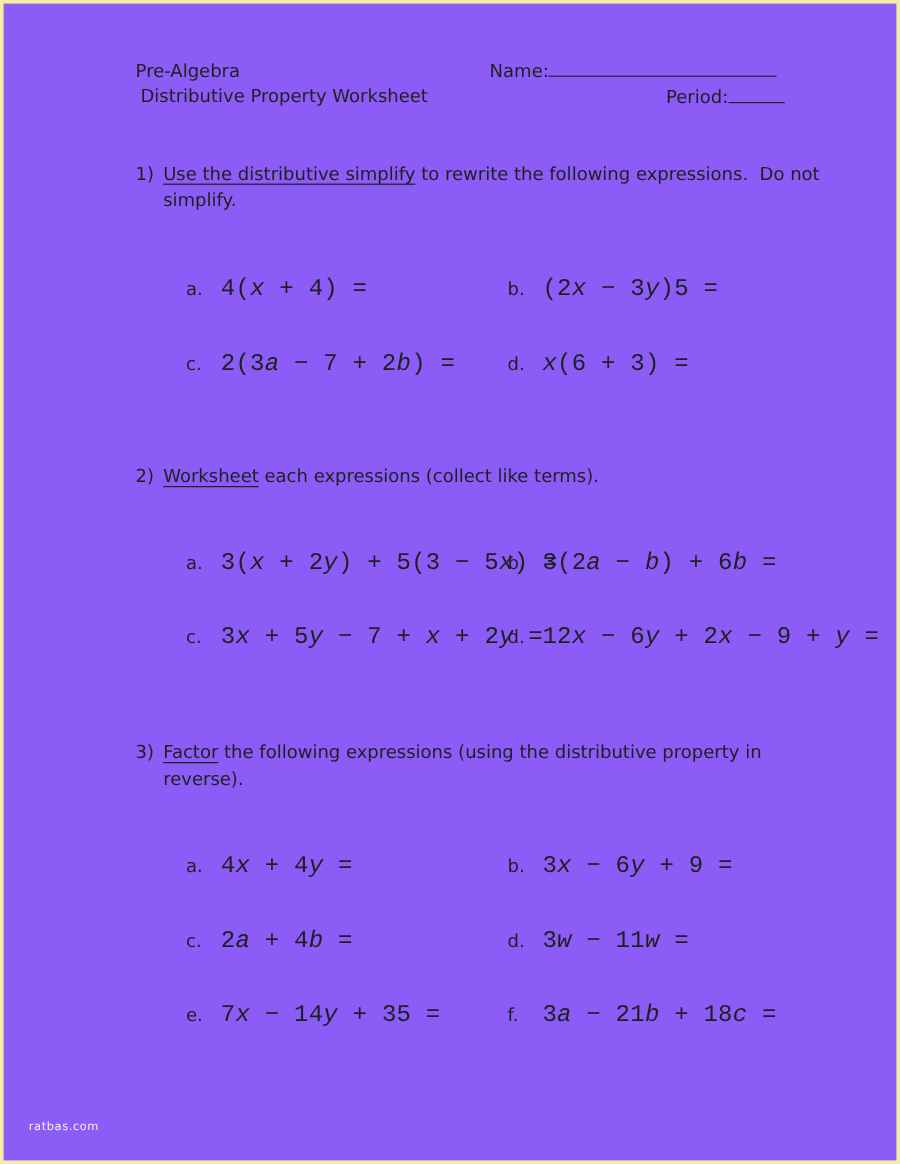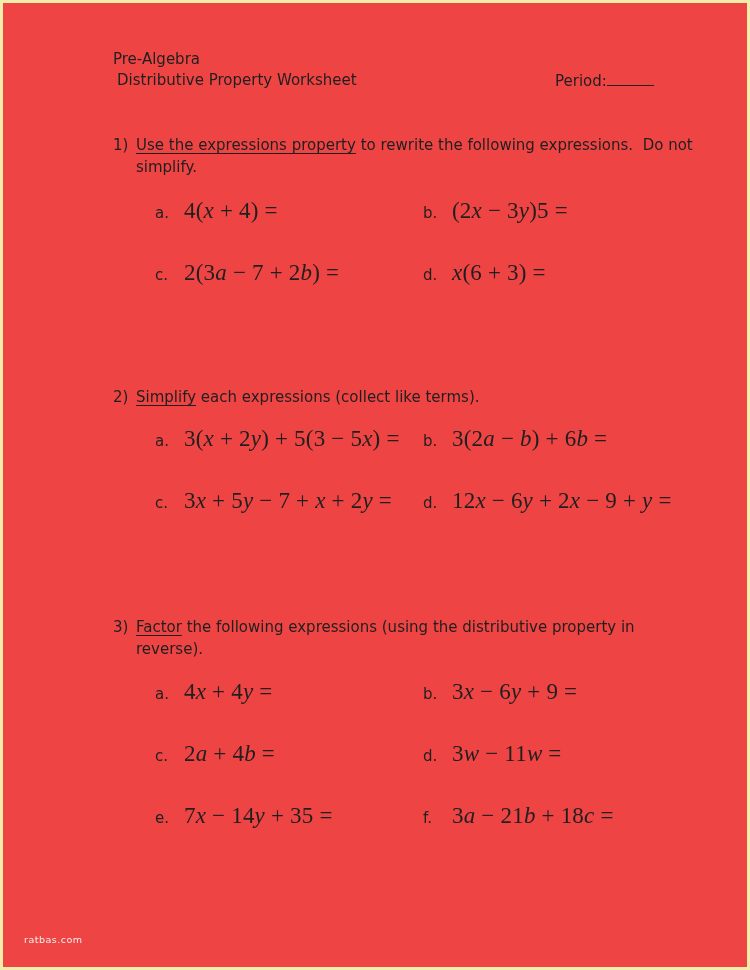--- a/index.html
+++ b/index.html
@@ -1,20 +1,20 @@
 <!DOCTYPE html>
 <html><head>
 <meta charset="utf-8">
 <style>
   html,body{margin:0;padding:0;background:#ffffff;}
   .page{
     position:relative;
     width:750px;height:970px;
     box-sizing:border-box;
-    background:#ef4444;
+    background:#8b5cf6;
     border:3px solid #f3edaa;
     font-family:"DejaVu Sans",sans-serif;
     color:#1f1f1f;
     overflow:hidden;
   }
   .abs{position:absolute;}
   .hdr-line{font-size:15px;line-height:21px;}
   .blank-line{
     display:inline-block;
     border-bottom:1.6px solid #222;
@@ -40,47 +40,51 @@
     position:absolute;
     left:152px;
     width:560px;
     display:flex;
   }
   .cell{display:flex;align-items:baseline;}
   .cell-a{width:268px;flex:0 0 268px;}
   .cell-b{flex:1;}
   .plabel{width:29px;flex:0 0 29px;font-size:15px;}
   .pexpr{
-    font-family:Liberation Serif, serif;
-    font-size:23px;
+    font-family:Liberation Mono, monospace;
+    font-size:20px;
     letter-spacing:.2px;
     white-space:pre;
+    margin-top:32px;
   }
   .pexpr i{font-style:italic;}
   .watermark{
     font-size:9.5px;
     color:#f0f0f0;
     letter-spacing:.5px;
   }
 </style>
 </head>
 <body>
 
 <div class="page">
 
   <div class="abs hdr-line" style="left:110px;top:46px;">Pre-Algebra</div>
   <div class="abs hdr-line" style="left:114px;top:67px;">Distributive Property Worksheet</div>
 
+  <div class="abs hdr-line" style="left:405px;top:46px;">
+    <span>Name:</span><span class="blank-line name-line"></span>
+  </div>
   <div class="abs hdr-line" style="left:552px;top:68px;">
     <span>Period:</span><span class="blank-line period-line"></span>
   </div>
 
   <div class="abs section" style="left:110px;top:131px;">
     <span class="secnum">1)</span>
-    <span class="sectext"><span class="u">Use the expressions property</span><span> to rewrite the following expressions.  Do not</span><div>simplify.</div></span>
+    <span class="sectext"><span class="u">Use the distributive simplify</span><span> to rewrite the following expressions.  Do not</span><div>simplify.</div></span>
   </div>
 
   <div class="prob-row" style="top:195px;">
     <div class="cell cell-a">
       <span class="plabel">a.</span>
       <span class="pexpr">4(<i>x</i> + 4) =</span>
     </div>
     <div class="cell cell-b">
       <span class="plabel">b.</span>
       <span class="pexpr">(2<i>x</i> − 3<i>y</i>)5 =</span>
@@ -92,21 +96,21 @@
       <span class="pexpr">2(3<i>a</i> − 7 + 2<i>b</i>) =</span>
     </div>
     <div class="cell cell-b">
       <span class="plabel">d.</span>
       <span class="pexpr"><i>x</i>(6 + 3) =</span>
     </div>
   </div>
 
   <div class="abs section" style="left:110px;top:383px;">
     <span class="secnum">2)</span>
-    <span class="sectext"><span class="u">Simplify</span><span> each expressions (collect like terms).</span><div></div></span>
+    <span class="sectext"><span class="u">Worksheet</span><span> each expressions (collect like terms).</span><div></div></span>
   </div>
 
   <div class="prob-row" style="top:423px;">
     <div class="cell cell-a">
       <span class="plabel">a.</span>
       <span class="pexpr">3(<i>x</i> + 2<i>y</i>) + 5(3 − 5<i>x</i>) =</span>
     </div>
     <div class="cell cell-b">
       <span class="plabel">b.</span>
       <span class="pexpr">3(2<i>a</i> − <i>b</i>) + 6<i>b</i> =</span>

